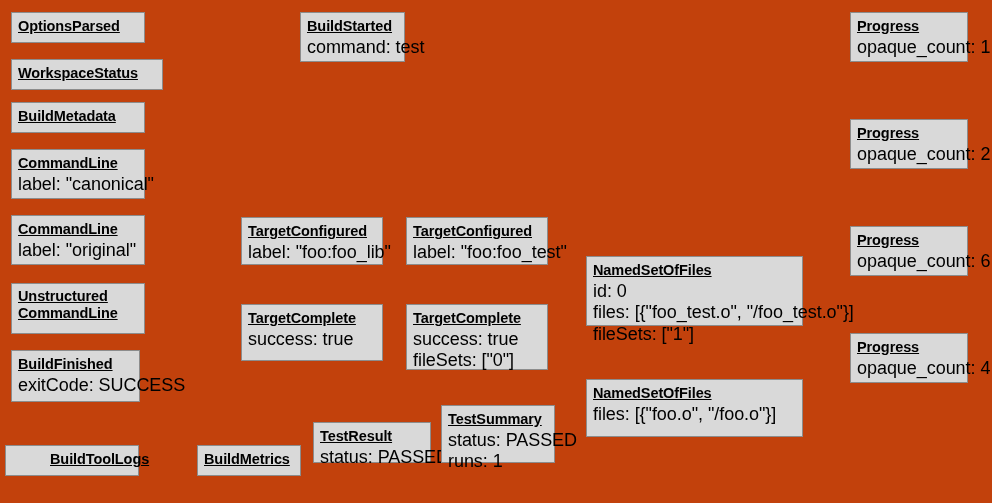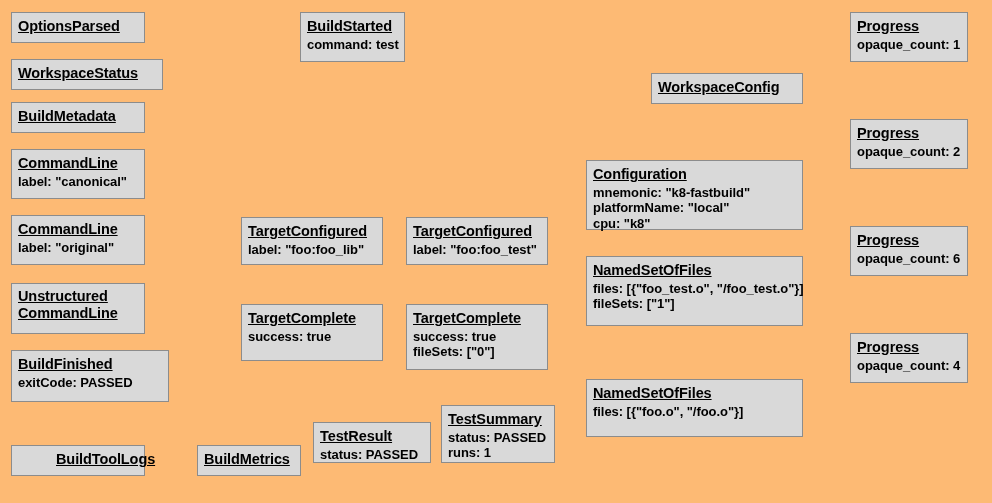--- a/index.html
+++ b/index.html
@@ -8,21 +8,21 @@
     padding: 0;
     background: #000000;
   }
   body {
     font-family: "Liberation Sans", sans-serif;
   }
   #canvas {
     position: relative;
     width: 992px;
     height: 503px;
-    background: #fdba74;
+    background: #c2410c;
     overflow: hidden;
   }
   .node {
     position: absolute;
     box-sizing: border-box;
     background: #d9d9d9;
     border: 1px solid #8c8c8c;
     padding: 4px 6px 5px 6px;
     color: #000000;
     line-height: 1.18;
@@ -33,22 +33,22 @@
     font-weight: bold;
     text-decoration: underline;
     white-space: pre-wrap;
     letter-spacing: -0.1px;
     margin-bottom: 1px;
   }
   .node-props {
     margin-top: 1px;
   }
   .prop {
-    font-size: 13px;
-    font-weight: bold;
+    font-size: 18px;
+    font-weight: normal;
     white-space: pre;
     letter-spacing: -0.05px;
   }
   .title-only .node-title {
     margin-bottom: 0;
   }
 </style>
 </head>
 <body>
 
@@ -57,24 +57,24 @@
     <div class="node title-only" style="left: 11px; top: 59px; width: 152px; height: 31px;"><div class="node-title">WorkspaceStatus</div></div>
     <div class="node title-only" style="left: 11px; top: 102px; width: 134px; height: 31px;"><div class="node-title">BuildMetadata</div></div>
     <div class="node" style="left: 11px; top: 149px; width: 134px; height: 50px;"><div class="node-title">CommandLine</div><div class="node-props">
         <div class="prop">label: "canonical"</div>
       </div></div>
     <div class="node" style="left: 11px; top: 215px; width: 134px; height: 50px;"><div class="node-title">CommandLine</div><div class="node-props">
         <div class="prop">label: "original"</div>
       </div></div>
     <div class="node title-only" style="left: 11px; top: 283px; width: 134px; height: 51px;"><div class="node-title">Unstructured
 CommandLine</div></div>
-    <div class="node" style="left: 11px; top: 350px; width: 158px; height: 52px;"><div class="node-title">BuildFinished</div><div class="node-props">
-        <div class="prop">exitCode: PASSED</div>
+    <div class="node" style="left: 11px; top: 350px; width: 129px; height: 52px;"><div class="node-title">BuildFinished</div><div class="node-props">
+        <div class="prop">exitCode: SUCCESS</div>
       </div></div>
-    <div class="node title-only" style="left: 11px; top: 445px; width: 134px; height: 31px; padding-left: 44px;"><div class="node-title">BuildToolLogs</div></div>
+    <div class="node title-only" style="left: 5px; top: 445px; width: 134px; height: 31px; padding-left: 44px;"><div class="node-title">BuildToolLogs</div></div>
     <div class="node title-only" style="left: 165px; top: 445px; width: 104px; height: 31px; margin-left: 32px;"><div class="node-title">BuildMetrics</div></div>
     <div class="node" style="left: 300px; top: 12px; width: 105px; height: 50px;"><div class="node-title">BuildStarted</div><div class="node-props">
         <div class="prop">command: test</div>
       </div></div>
     <div class="node" style="left: 241px; top: 217px; width: 142px; height: 48px;"><div class="node-title">TargetConfigured</div><div class="node-props">
         <div class="prop">label: "foo:foo_lib"</div>
       </div></div>
     <div class="node" style="left: 406px; top: 217px; width: 142px; height: 48px;"><div class="node-title">TargetConfigured</div><div class="node-props">
         <div class="prop">label: "foo:foo_test"</div>
       </div></div>
@@ -85,27 +85,22 @@
         <div class="prop">success: true</div>
         <div class="prop">fileSets: ["0"]</div>
       </div></div>
     <div class="node" style="left: 313px; top: 422px; width: 118px; height: 41px;"><div class="node-title">TestResult</div><div class="node-props">
         <div class="prop">status: PASSED</div>
       </div></div>
     <div class="node" style="left: 441px; top: 405px; width: 114px; height: 58px;"><div class="node-title">TestSummary</div><div class="node-props">
         <div class="prop">status: PASSED</div>
         <div class="prop">runs: 1</div>
       </div></div>
-    <div class="node title-only" style="left: 651px; top: 73px; width: 152px; height: 31px;"><div class="node-title">WorkspaceConfig</div></div>
-    <div class="node" style="left: 586px; top: 160px; width: 217px; height: 70px;"><div class="node-title">Configuration</div><div class="node-props">
-        <div class="prop">mnemonic: "k8-fastbuild"</div>
-        <div class="prop">platformName: "local"</div>
-        <div class="prop">cpu: "k8"</div>
-      </div></div>
     <div class="node" style="left: 586px; top: 256px; width: 217px; height: 70px;"><div class="node-title">NamedSetOfFiles</div><div class="node-props">
+        <div class="prop">id: 0</div>
         <div class="prop">files: [{"foo_test.o", "/foo_test.o"}]</div>
         <div class="prop">fileSets: ["1"]</div>
       </div></div>
     <div class="node" style="left: 586px; top: 379px; width: 217px; height: 58px;"><div class="node-title">NamedSetOfFiles</div><div class="node-props">
         <div class="prop">files: [{"foo.o", "/foo.o"}]</div>
       </div></div>
     <div class="node" style="left: 850px; top: 12px; width: 118px; height: 50px;"><div class="node-title">Progress</div><div class="node-props">
         <div class="prop">opaque_count: 1</div>
       </div></div>
     <div class="node" style="left: 850px; top: 119px; width: 118px; height: 50px;"><div class="node-title">Progress</div><div class="node-props">

